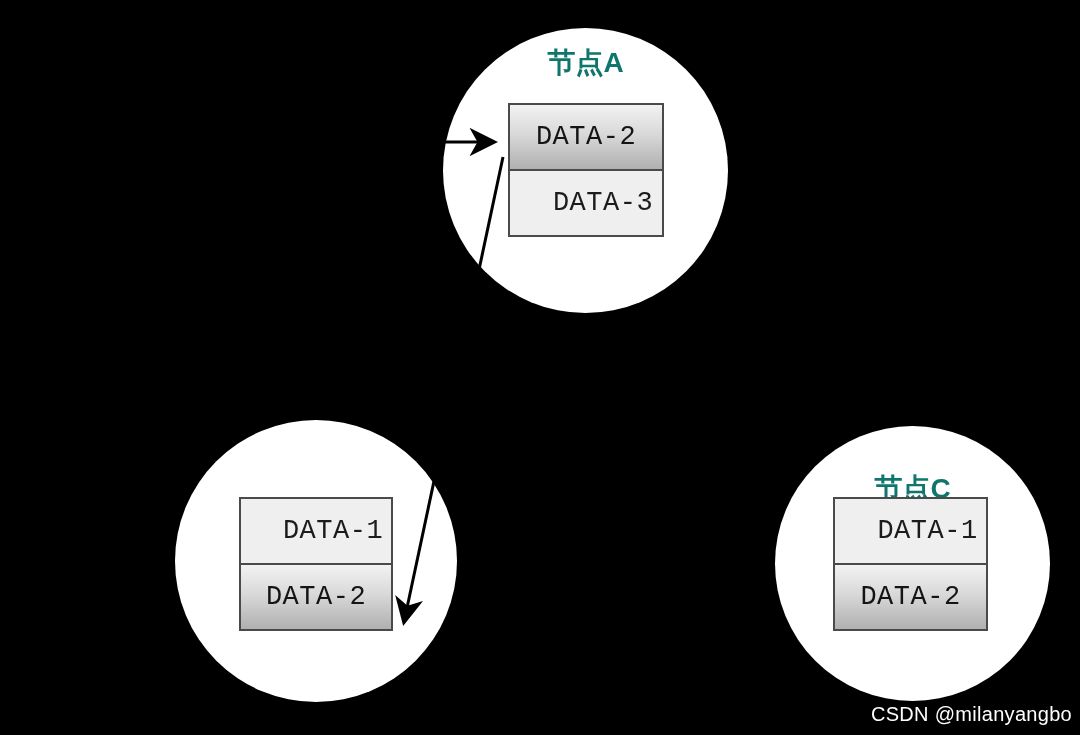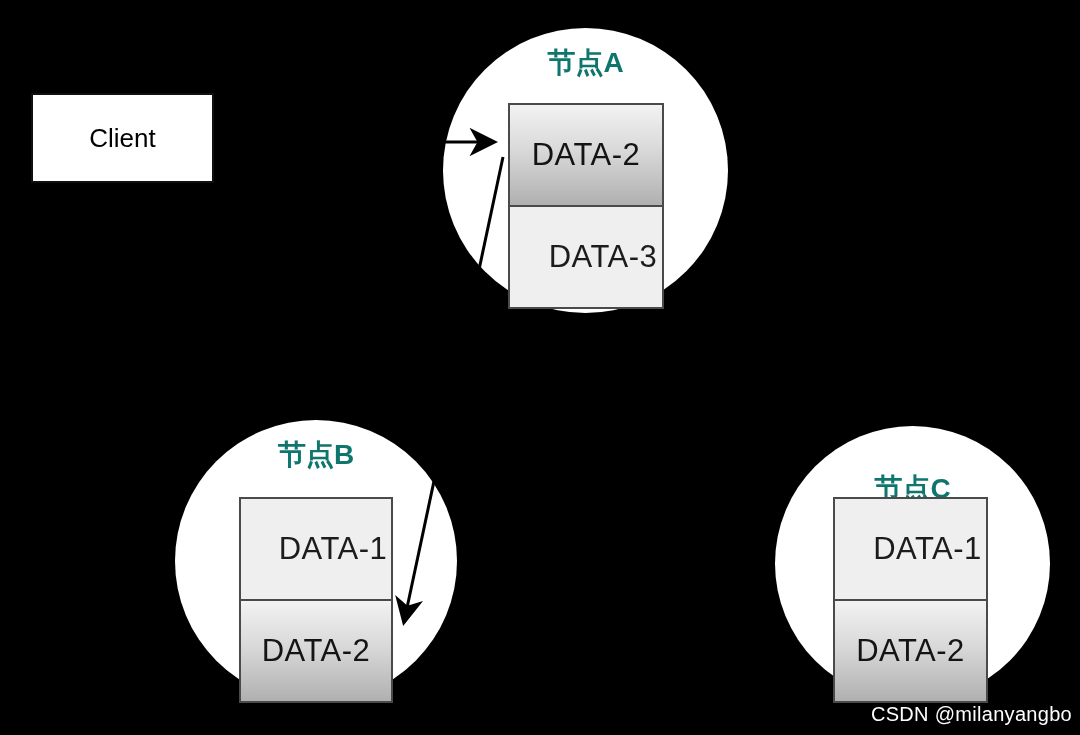--- a/index.html
+++ b/index.html
@@ -49,26 +49,27 @@
   .node-c .node-title { top: 21px; margin-top: 27px; }
 
   
   .stack { position: absolute; }
   .node-a .stack { left: 65px; top: 75px; width: 156px; }
   .node-b .stack { left: 64px; top: 77px; width: 154px; }
   .node-c .stack { left: 58px; top: 71px; width: 155px; }
 
   .data-box {
     box-sizing: border-box;
-    width: 100%; height: 104px;
+    width: 100%; height: 68px;
     border: 2px solid #4a4a4a;
     display: flex; align-items: center; justify-content: center;
-    font-size: 31px;
+    font-size: 27px;
     color: #1c1c1c;
     letter-spacing: 0.5px;
+    font-family: Liberation Mono, monospace;
   }
   .data-box + .data-box { margin-top: -2px; }
   .data-box.plain { background: #efefef; padding-left: 34px; }
   .data-box.highlight {
     background: linear-gradient(180deg, #f2f2f2 0%, #d9d9d9 45%, #b0b0b0 100%);
     color: #141414;
   }
 
   
   .arrows-overlay {
@@ -86,34 +87,30 @@
     color: #ffffff;
     z-index: 20;
     letter-spacing: 0.3px;
   }
 </style>
 </head>
 <body>
 
 <div class="canvas">
 
-  <div class="client-box">
-    <span>Client</span>
-  </div>
 
   <div class="node node-a">
     <div class="node-title">节点A</div>
     <div class="stack">
       <div class="data-box highlight">DATA-2</div>
       <div class="data-box plain">DATA-3</div>
     </div>
   </div>
 
   <div class="node node-b">
-    <div class="node-title">节点B</div>
     <div class="stack">
       <div class="data-box plain">DATA-1</div>
       <div class="data-box highlight">DATA-2</div>
     </div>
   </div>
 
   <div class="node node-c">
     <div class="node-title">节点C</div>
     <div class="stack">
       <div class="data-box plain">DATA-1</div>

